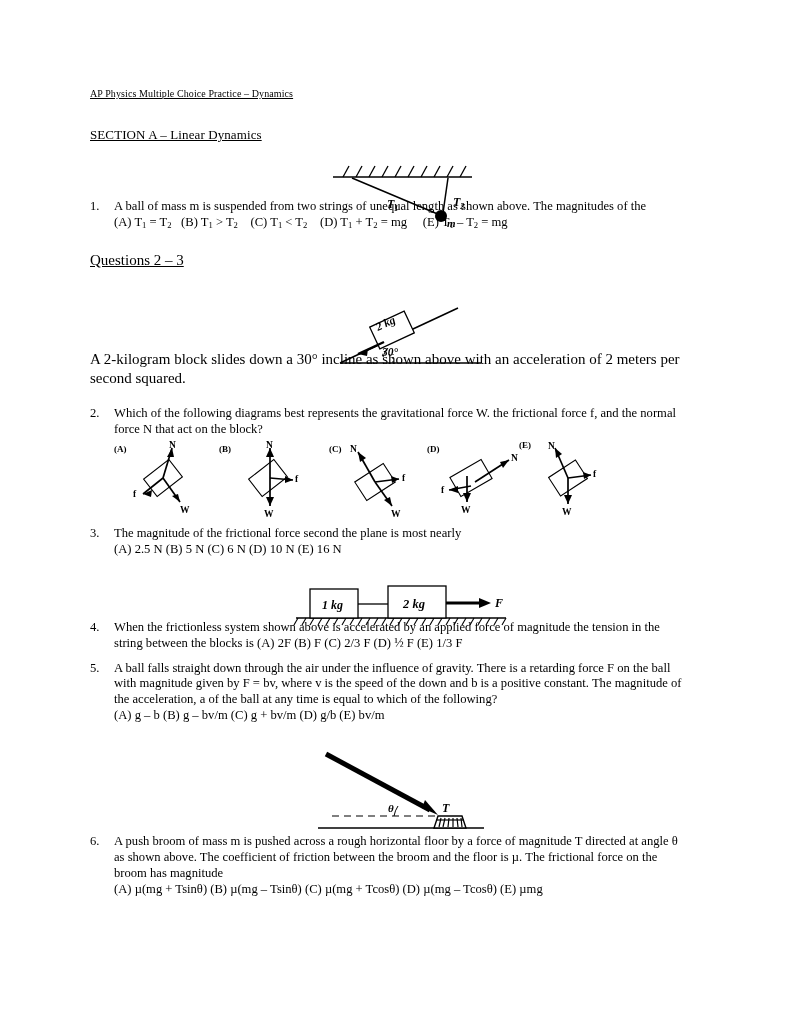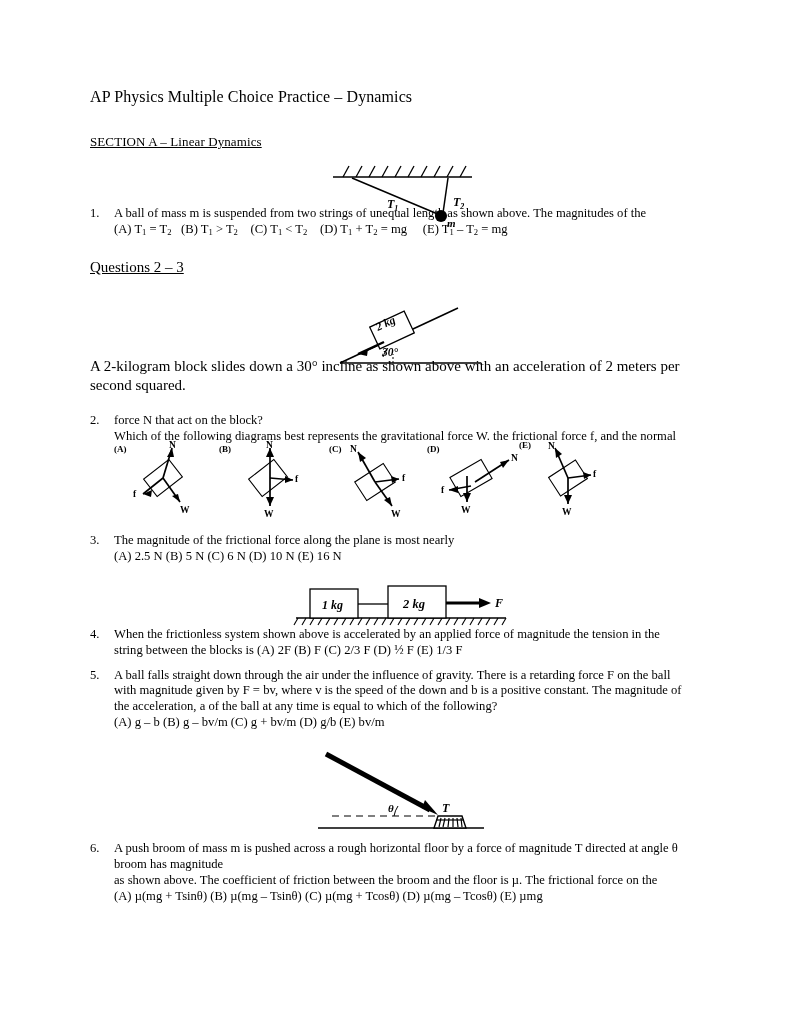--- a/index.html
+++ b/index.html
@@ -22,21 +22,22 @@
     height: 1024px;
     background: #fff;
   }
   .content {
     position: absolute;
     left: 90px;
     top: 88px;
     width: 620px;
   }
   .doc-header {
-    font-size: 16px;
+    font-size: 10px;
+    text-decoration: underline;
     letter-spacing: 0.1px;
     margin: 0 0 0 0;
   }
   .section-title {
     font-size: 13px;
     text-decoration: underline;
     margin: 28px 0 0 0;
     font-weight: normal;
     letter-spacing: 0.1px;
   }
@@ -108,31 +109,31 @@
 
     <div style="height:80px"></div>
 
     <div class="plain">A 2-kilogram block slides down a 30° incline as shown above with an acceleration of 2 meters per second squared.</div>
 
     <div style="height:19px"></div>
 
     <div class="qblock">
       <div class="qnum">2.</div>
       <div class="qbody">
+        <div>Which of the following diagrams best represents the gravitational force W. the frictional force f, and the normal</div>
         <div>force N that act on the block?</div>
-        <div>Which of the following diagrams best represents the gravitational force W. the frictional force f, and the normal</div>
       </div>
     </div>
 
     <div style="height:88px"></div>
 
     <div class="qblock">
       <div class="qnum">3.</div>
       <div class="qbody">
-        <div>The magnitude of the frictional force along the plane is most nearly</div>
+        <div>The magnitude of the frictional force second the plane is most nearly</div>
         <div class="choices">(A) 2.5 N      (B) 5 N      (C) 6 N      (D) 10 N      (E) 16 N</div>
       </div>
     </div>
 
     <div style="height:62px"></div>
 
     <div class="qblock">
       <div class="qnum">4.</div>
       <div class="qbody">
         <div>When the frictionless system shown above is accelerated by an applied force of magnitude the tension in the</div>
@@ -151,22 +152,22 @@
         <div class="choices">(A) g – b          (B) g – bv/m          (C) g + bv/m          (D) g/b          (E) bv/m</div>
       </div>
     </div>
 
     <div style="height:110px"></div>
 
     <div class="qblock">
       <div class="qnum">6.</div>
       <div class="qbody">
         <div>A push broom of mass m is pushed across a rough horizontal floor by a force of magnitude T directed at angle θ</div>
+        <div>as shown above.  The coefficient of friction between the broom and the floor is µ. The frictional force on the</div>
         <div>broom has magnitude</div>
-        <div>as shown above.  The coefficient of friction between the broom and the floor is µ. The frictional force on the</div>
         <div class="choices">(A) µ(mg + Tsinθ)        (B) µ(mg – Tsinθ)      (C) µ(mg + Tcosθ)     (D) µ(mg – Tcosθ)      (E) µmg</div>
       </div>
     </div>
 
   </div>
 
   <div class="figure" style="left:330px; top:163px;">
     <svg width="160" height="66" viewBox="0 0 160 66">
       <defs>
         <marker id="dot" markerWidth="6" markerHeight="6"></marker>

